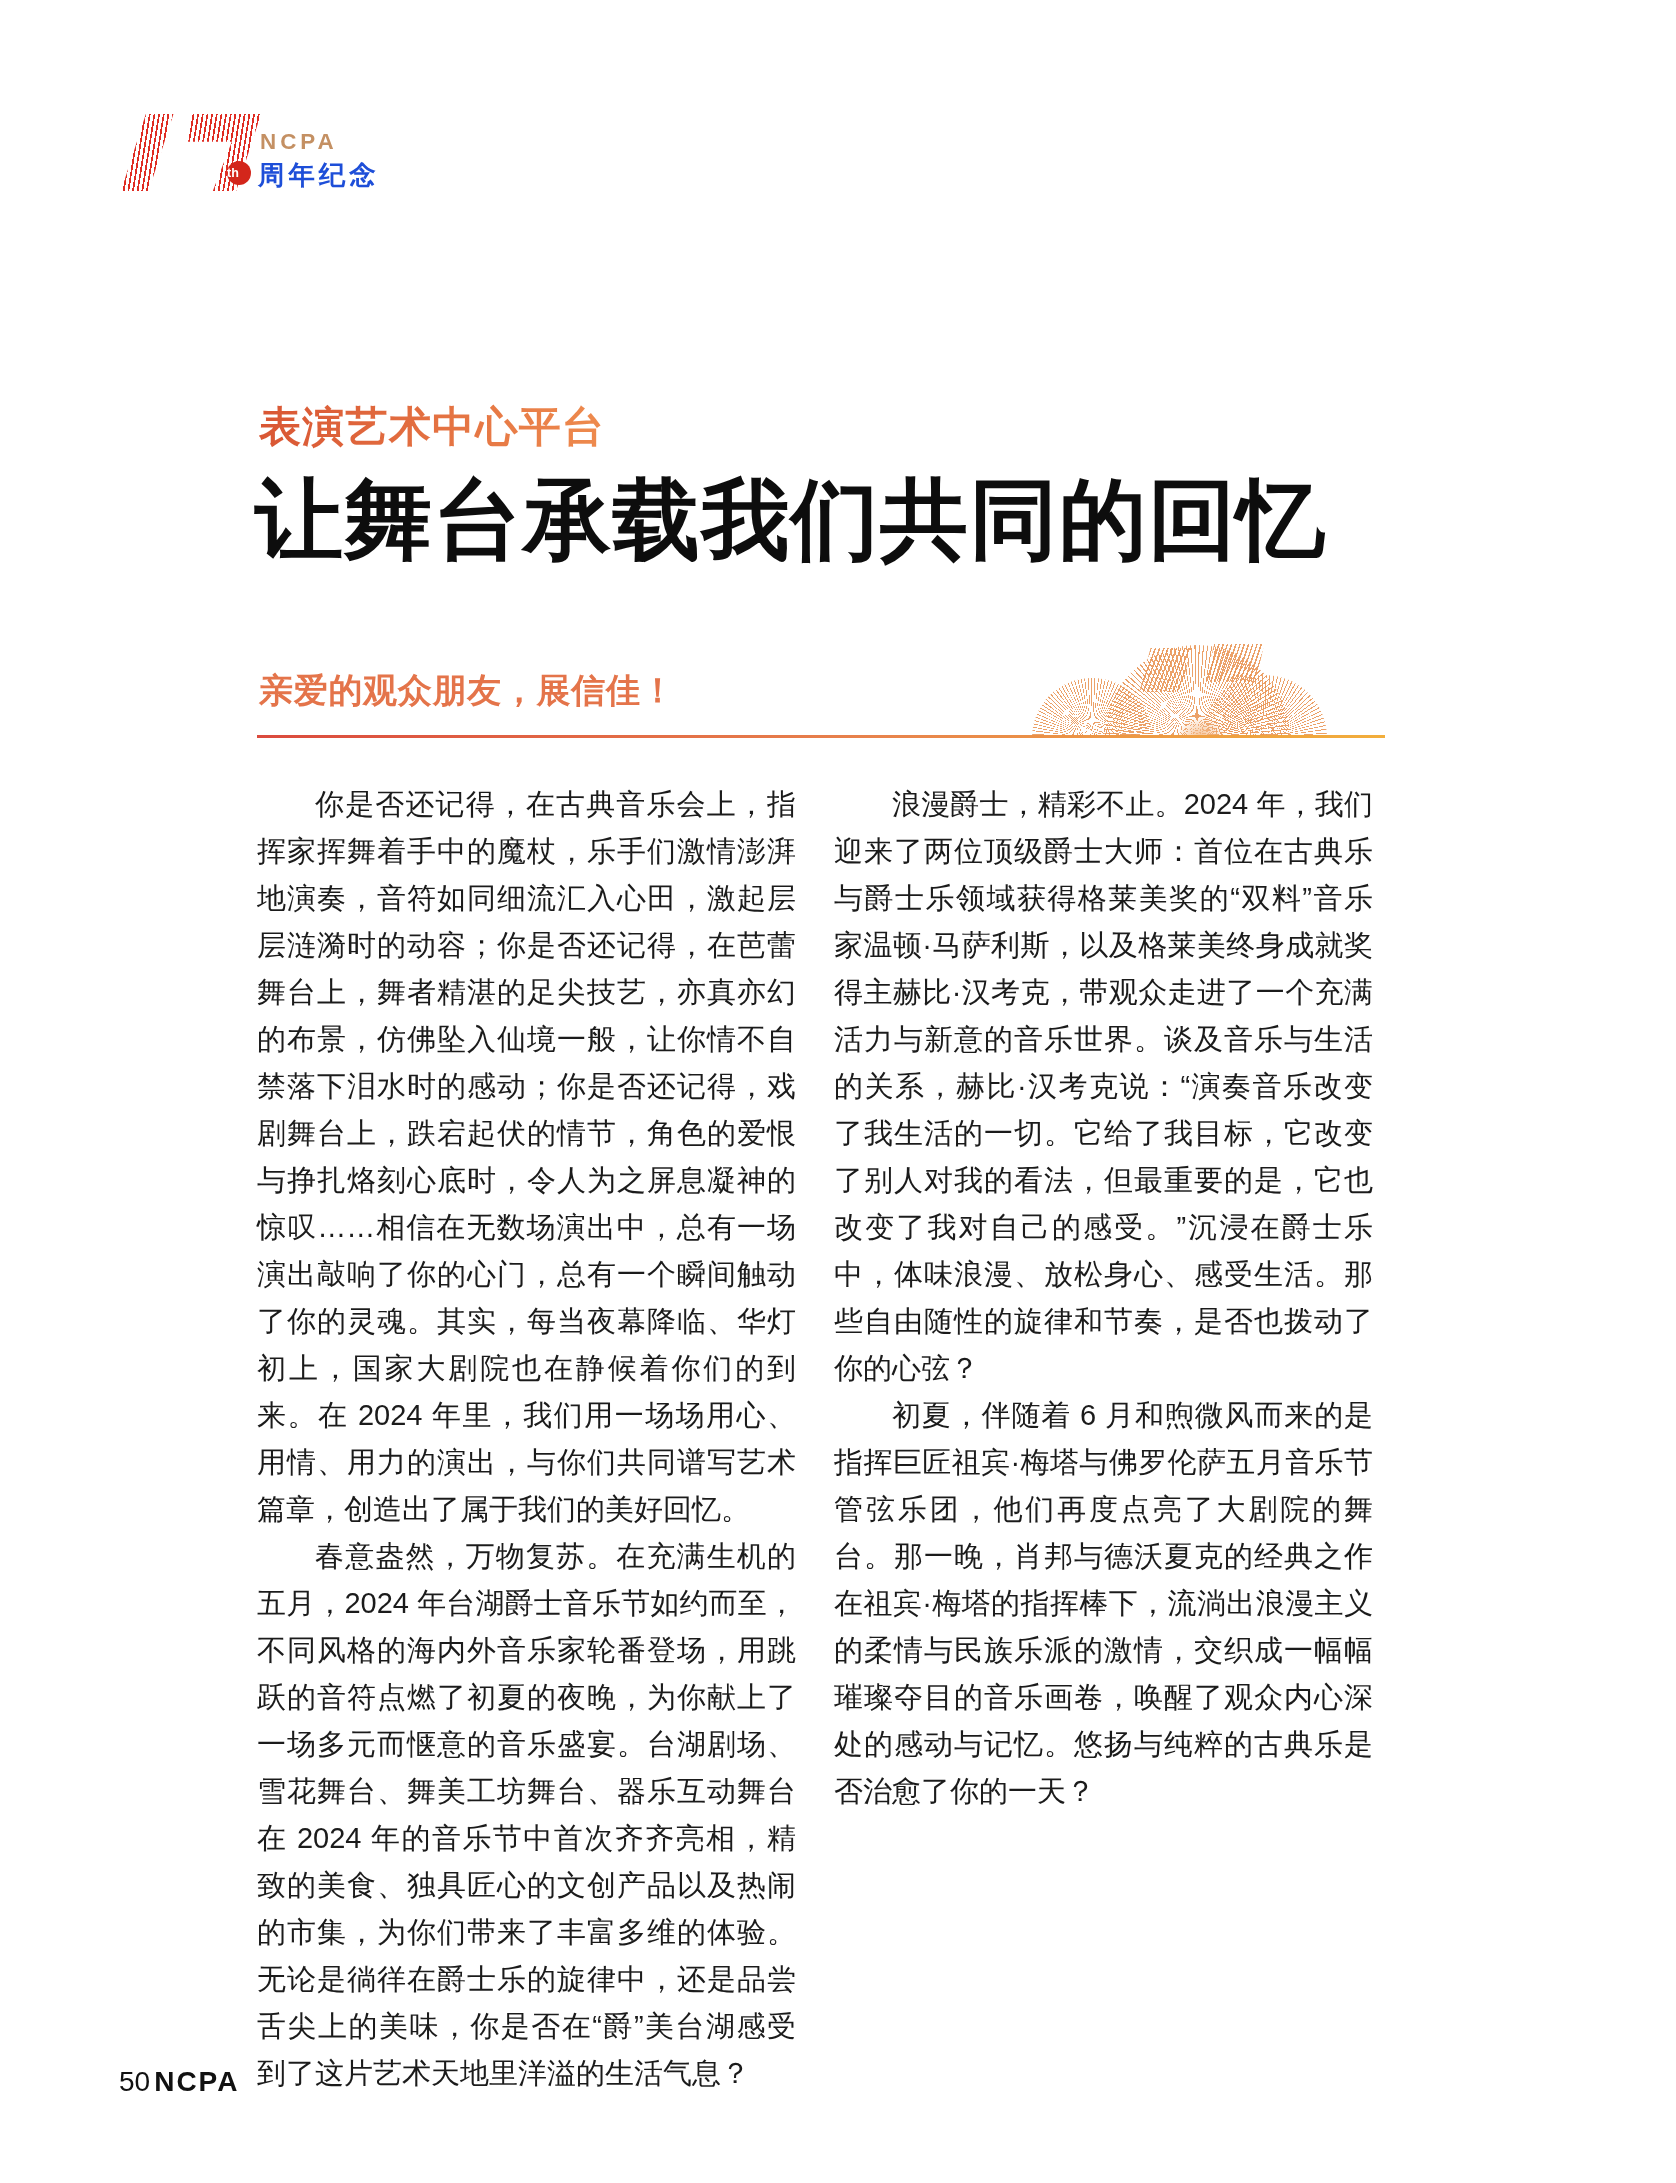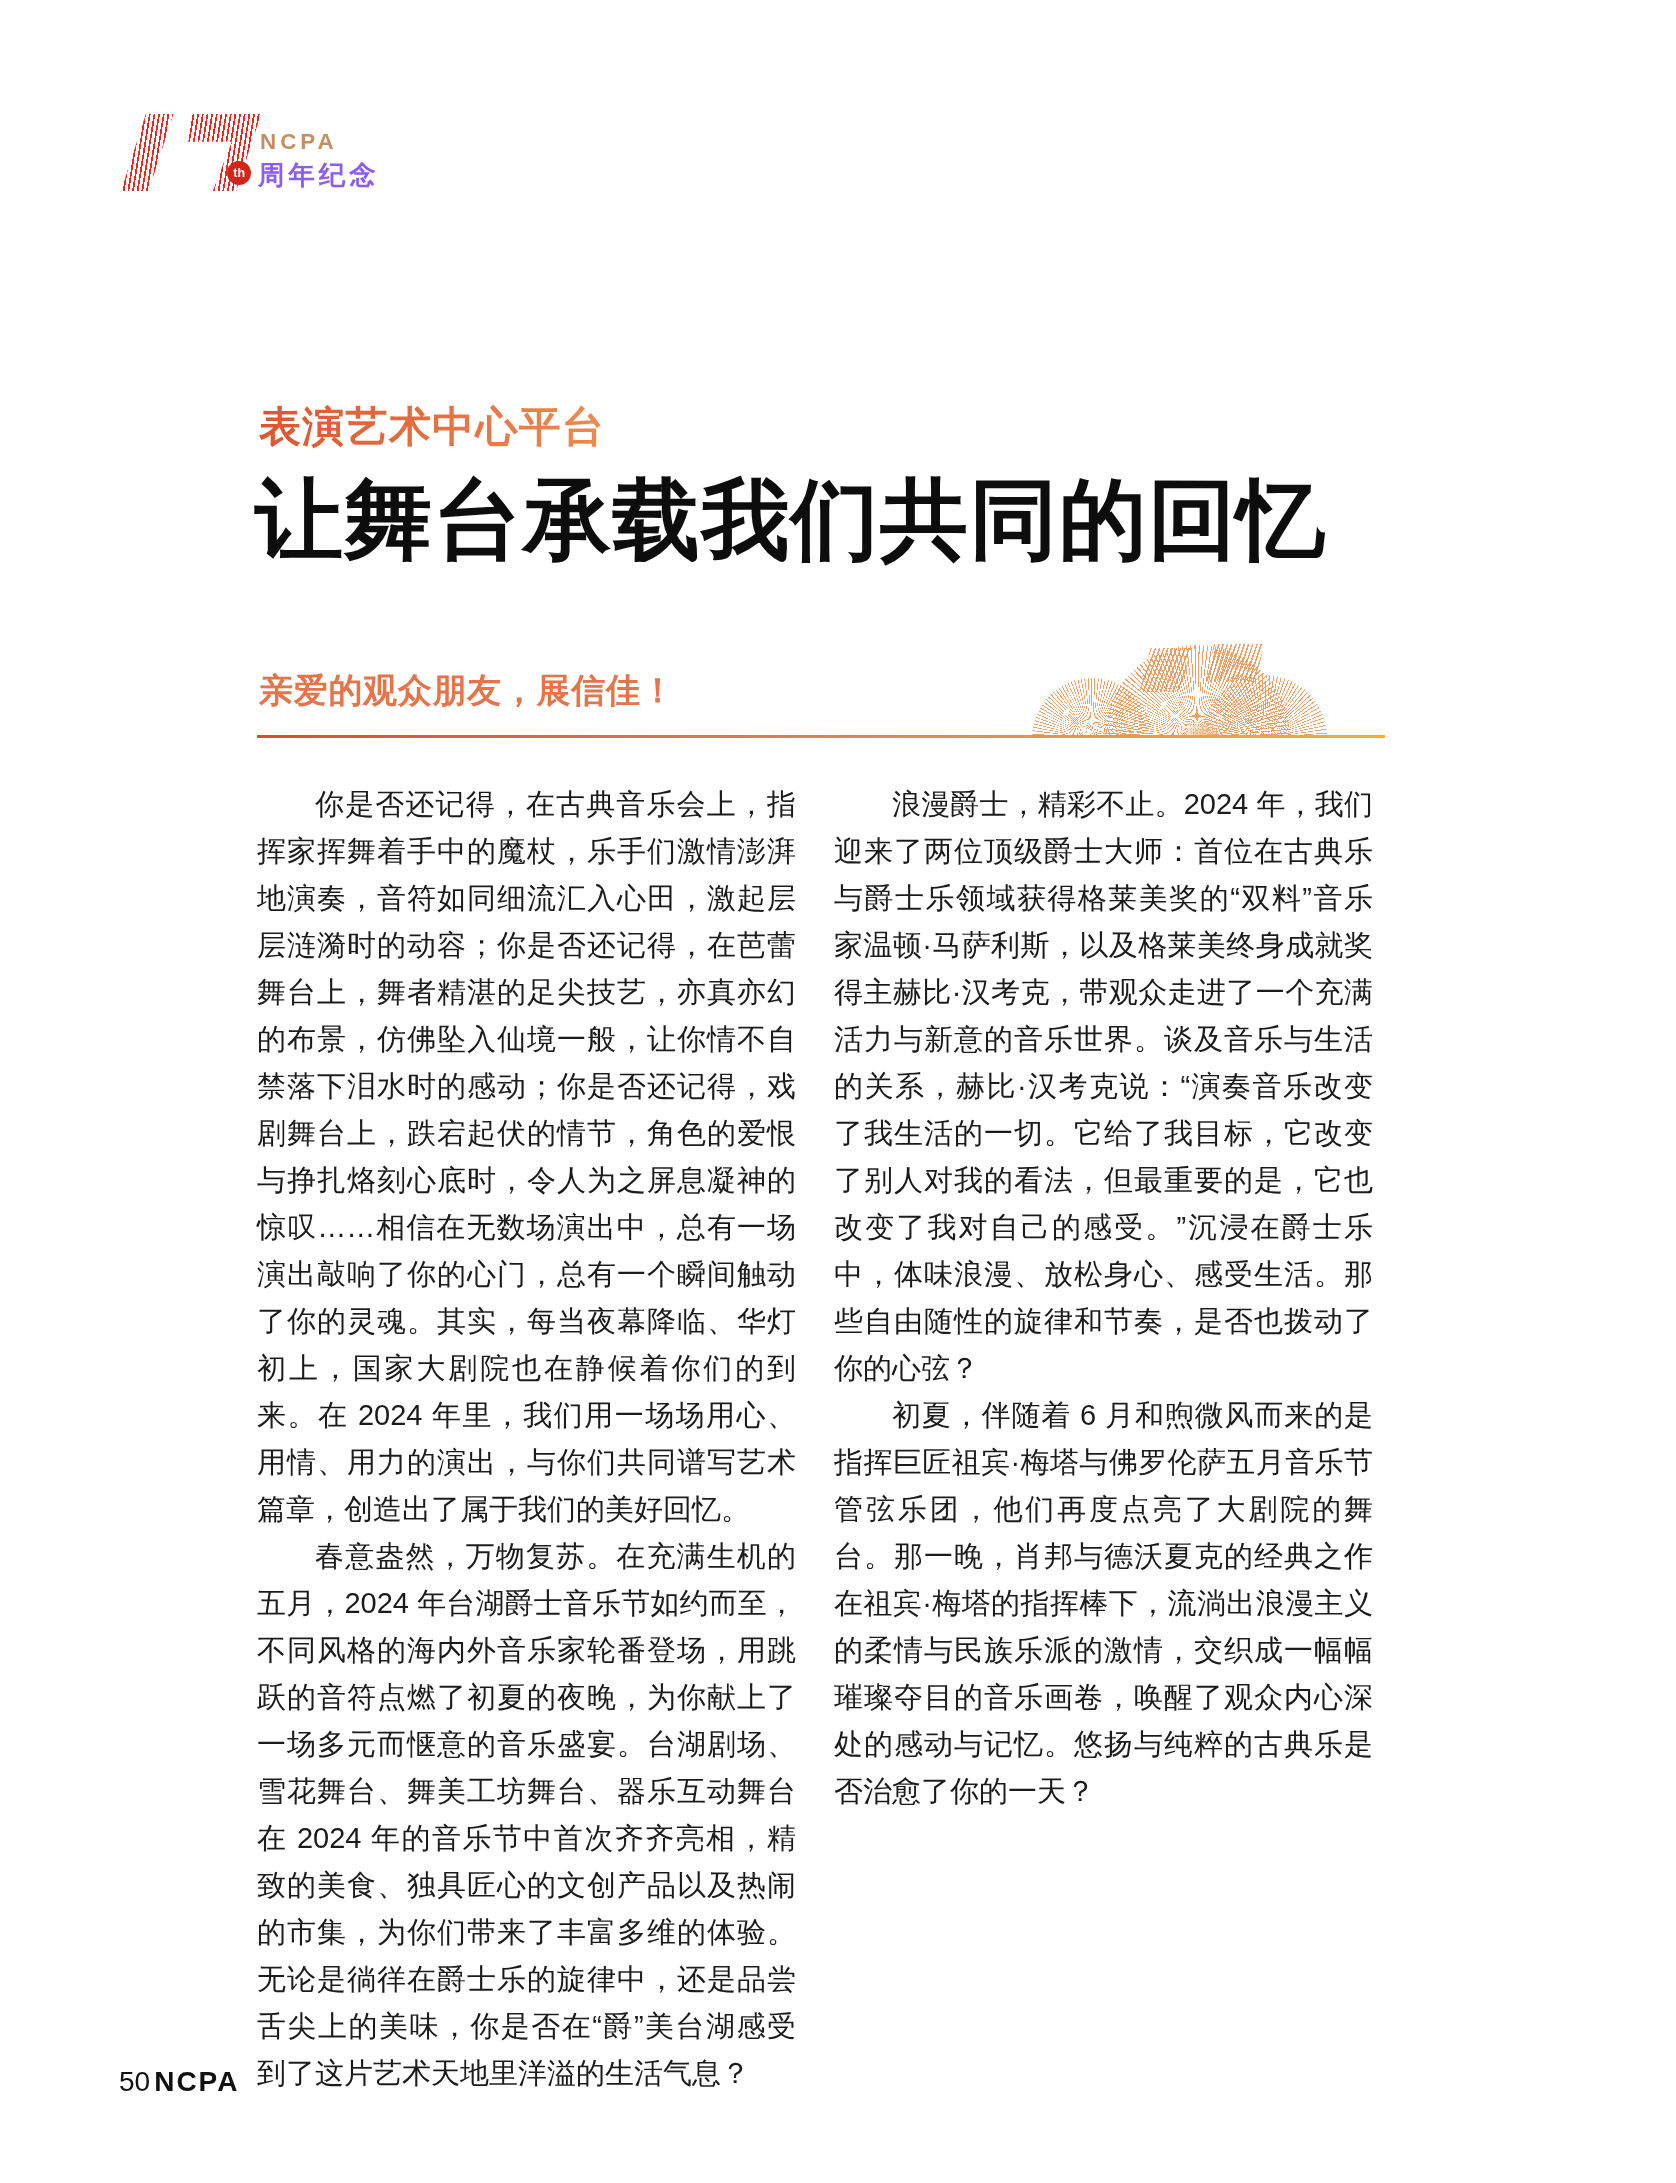--- a/index.html
+++ b/index.html
@@ -14,24 +14,24 @@
   
   .masthead{position:absolute;left:121px;top:114px;width:290px;height:81px;}
   .digits{position:absolute;left:0;top:0;width:140px;height:77px;}
   .digit{position:absolute;top:0;height:77px;
          background:repeating-linear-gradient(99deg,var(--red) 0 1.7px,rgba(255,255,255,0) 1.7px 4.6px);}
   .d1{left:0;width:69px;clip-path:polygon(36% 0%,76% 0%,40% 100%,0% 100%);}
   .d7{left:67px;width:73px;clip-path:polygon(5% 0%,100% 0%,66% 100%,34% 100%,60% 36%,0% 36%);}
   .ncpa{position:absolute;left:139px;top:14.5px;font-size:22.4px;font-weight:700;
         letter-spacing:4px;color:var(--tan);}
   .th-badge{position:absolute;left:106px;top:47px;width:24.4px;height:24.4px;border-radius:50%;
-        background:#D3261B;color:#fff;display:flex;align-items:center;justify-content:center;
+        background:#D3261B;color:#fff;display:flex;align-items:center;
         font-size:12.5px;font-weight:700;}
   .anniv{position:absolute;left:137px;top:44px;font-size:26.4px;font-weight:800;
-        letter-spacing:4px;color:#8b5cf6;}
+        letter-spacing:4px;color:#1d4ed8;}
 
   
   .kicker{position:absolute;left:259px;top:399px;font-size:42px;font-weight:800;letter-spacing:1.3px;
         background:linear-gradient(90deg,#D95634,#EE8B4E);-webkit-background-clip:text;
         background-clip:text;color:transparent;white-space:nowrap;}
   .title{position:absolute;left:255px;top:461px;font-family:"Liberation Serif",serif;
         font-weight:700;font-size:88px;letter-spacing:1.3px;color:#0D0D0D;white-space:nowrap;}
   .salutation{position:absolute;left:259px;top:668px;font-size:34px;font-weight:700;
         color:var(--orange);letter-spacing:0.7px;white-space:nowrap;}
 

